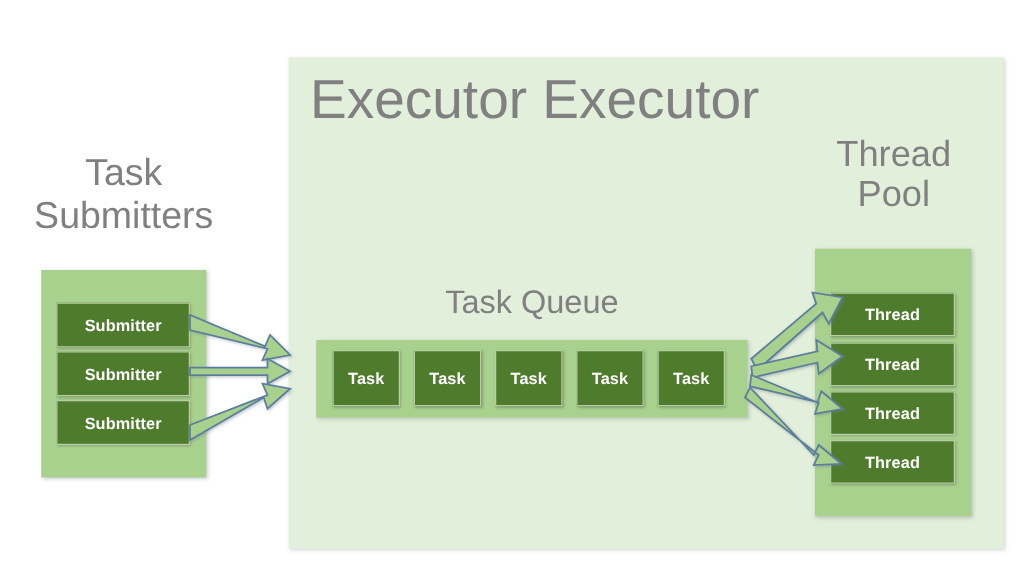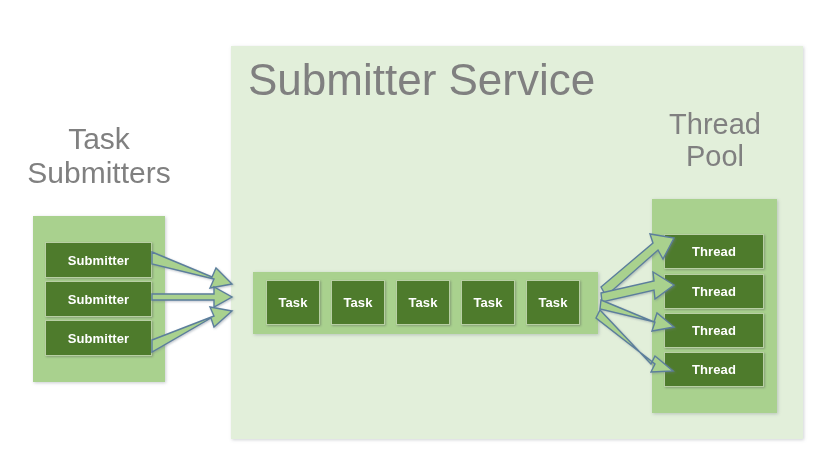--- a/index.html
+++ b/index.html
@@ -137,29 +137,30 @@
     height: 461px;
     pointer-events: none;
   }
 </style>
 </head>
 <body>
 
 <div id="diagram">
 
   <div class="executor-panel"></div>
-  <div class="executor-title"><span>Submitter Service</span></div>
+  <div class="executor-title"><span>Executor Executor</span></div>
 
   <div class="heading heading-task-submitters">Task
 Submitters</div>
   <div class="panel-mid submitters-panel"></div>
   <div class="node submitter-0">Submitter</div>
   <div class="node submitter-1">Submitter</div>
   <div class="node submitter-2">Submitter</div>
 
+  <div class="heading heading-task-queue">Task Queue</div>
   <div class="panel-mid queue-panel"></div>
   <div class="node task-0">Task</div>
   <div class="node task-1">Task</div>
   <div class="node task-2">Task</div>
   <div class="node task-3">Task</div>
   <div class="node task-4">Task</div>
 
   <div class="heading heading-thread-pool">Thread
 Pool</div>
   <div class="panel-mid threadpool-panel"></div>

